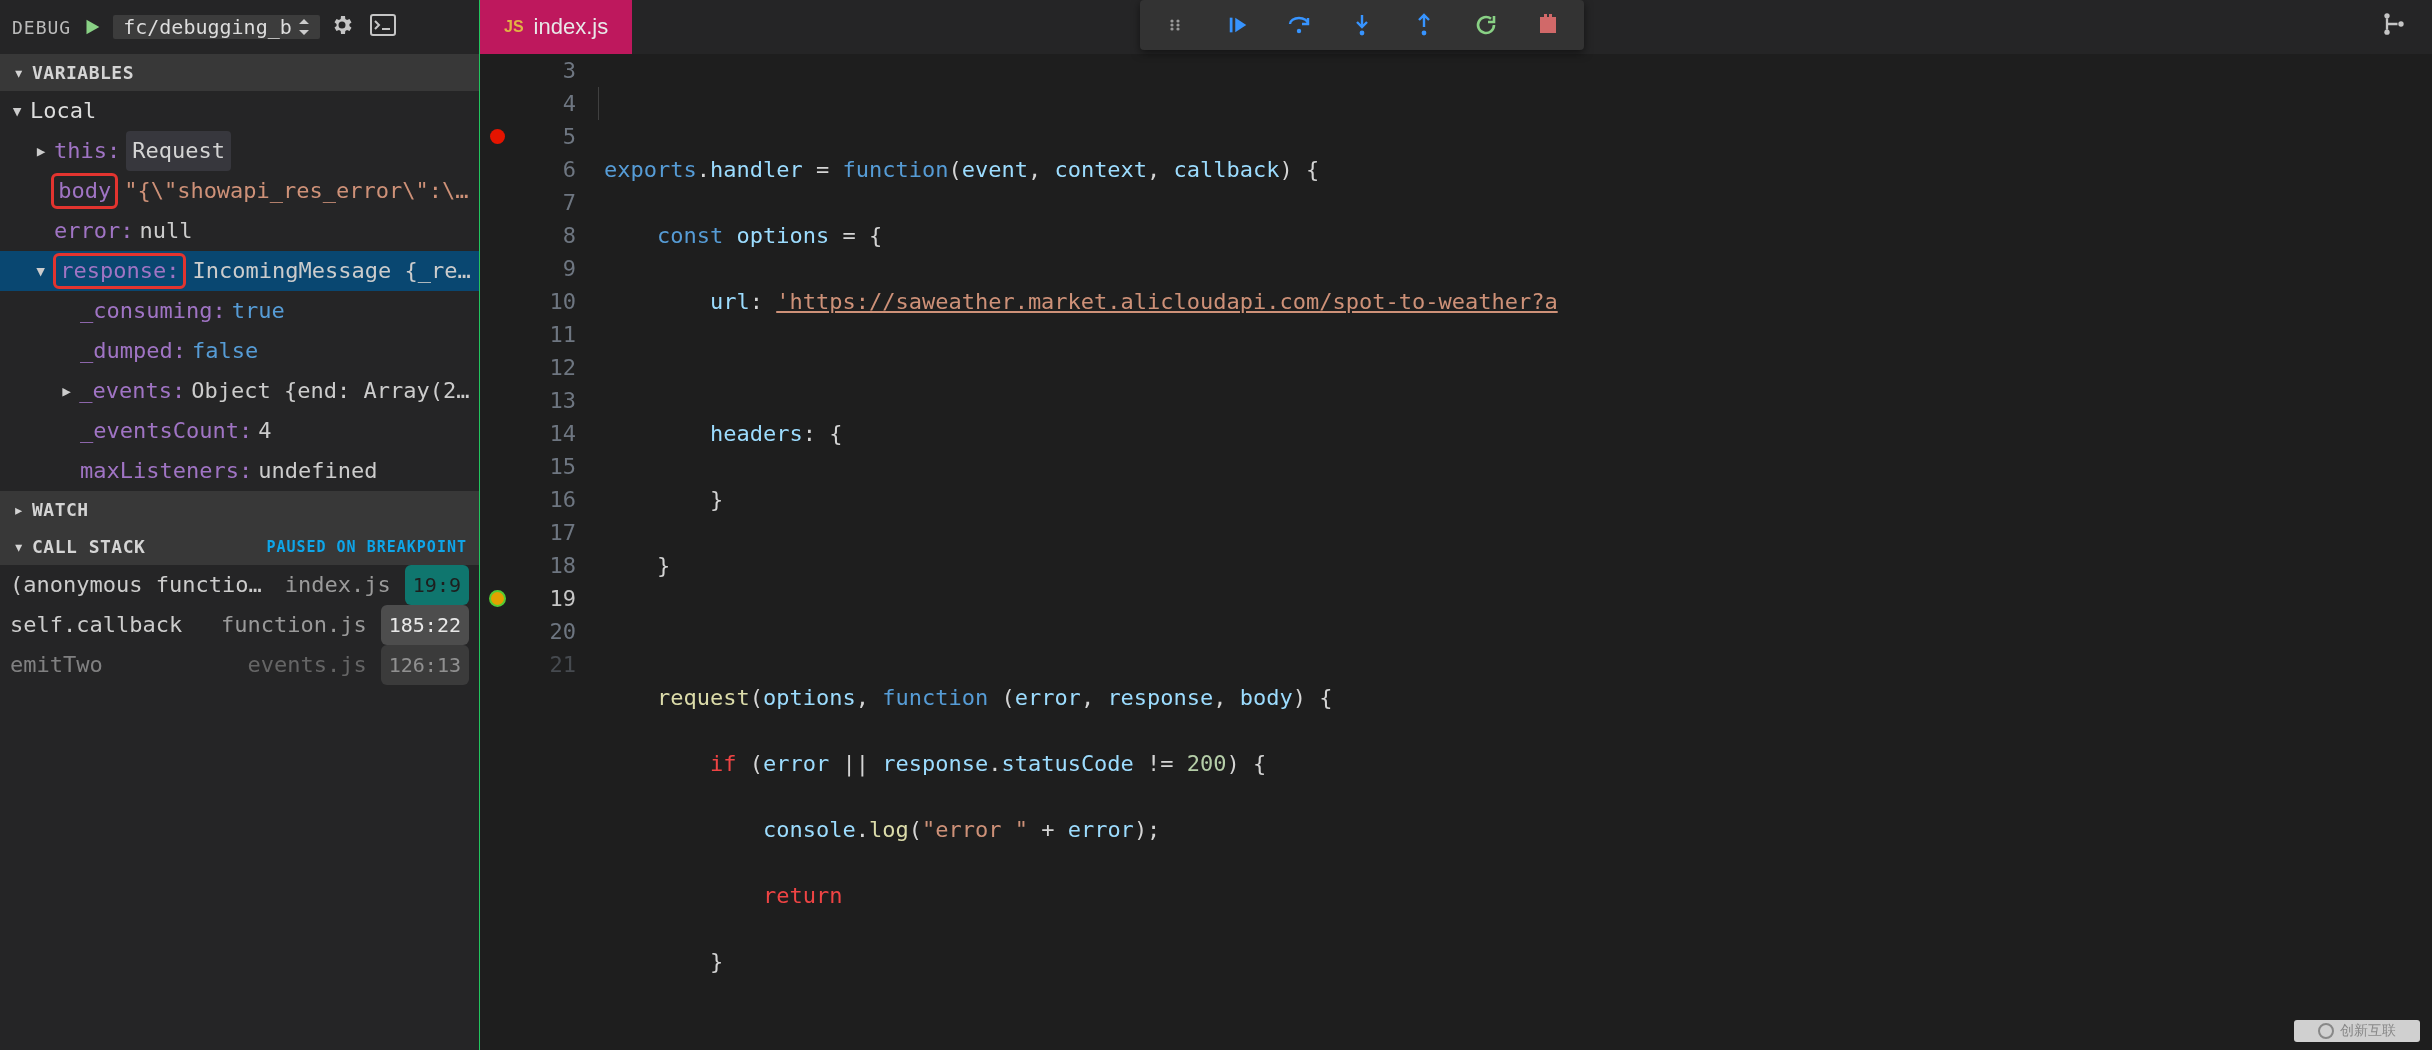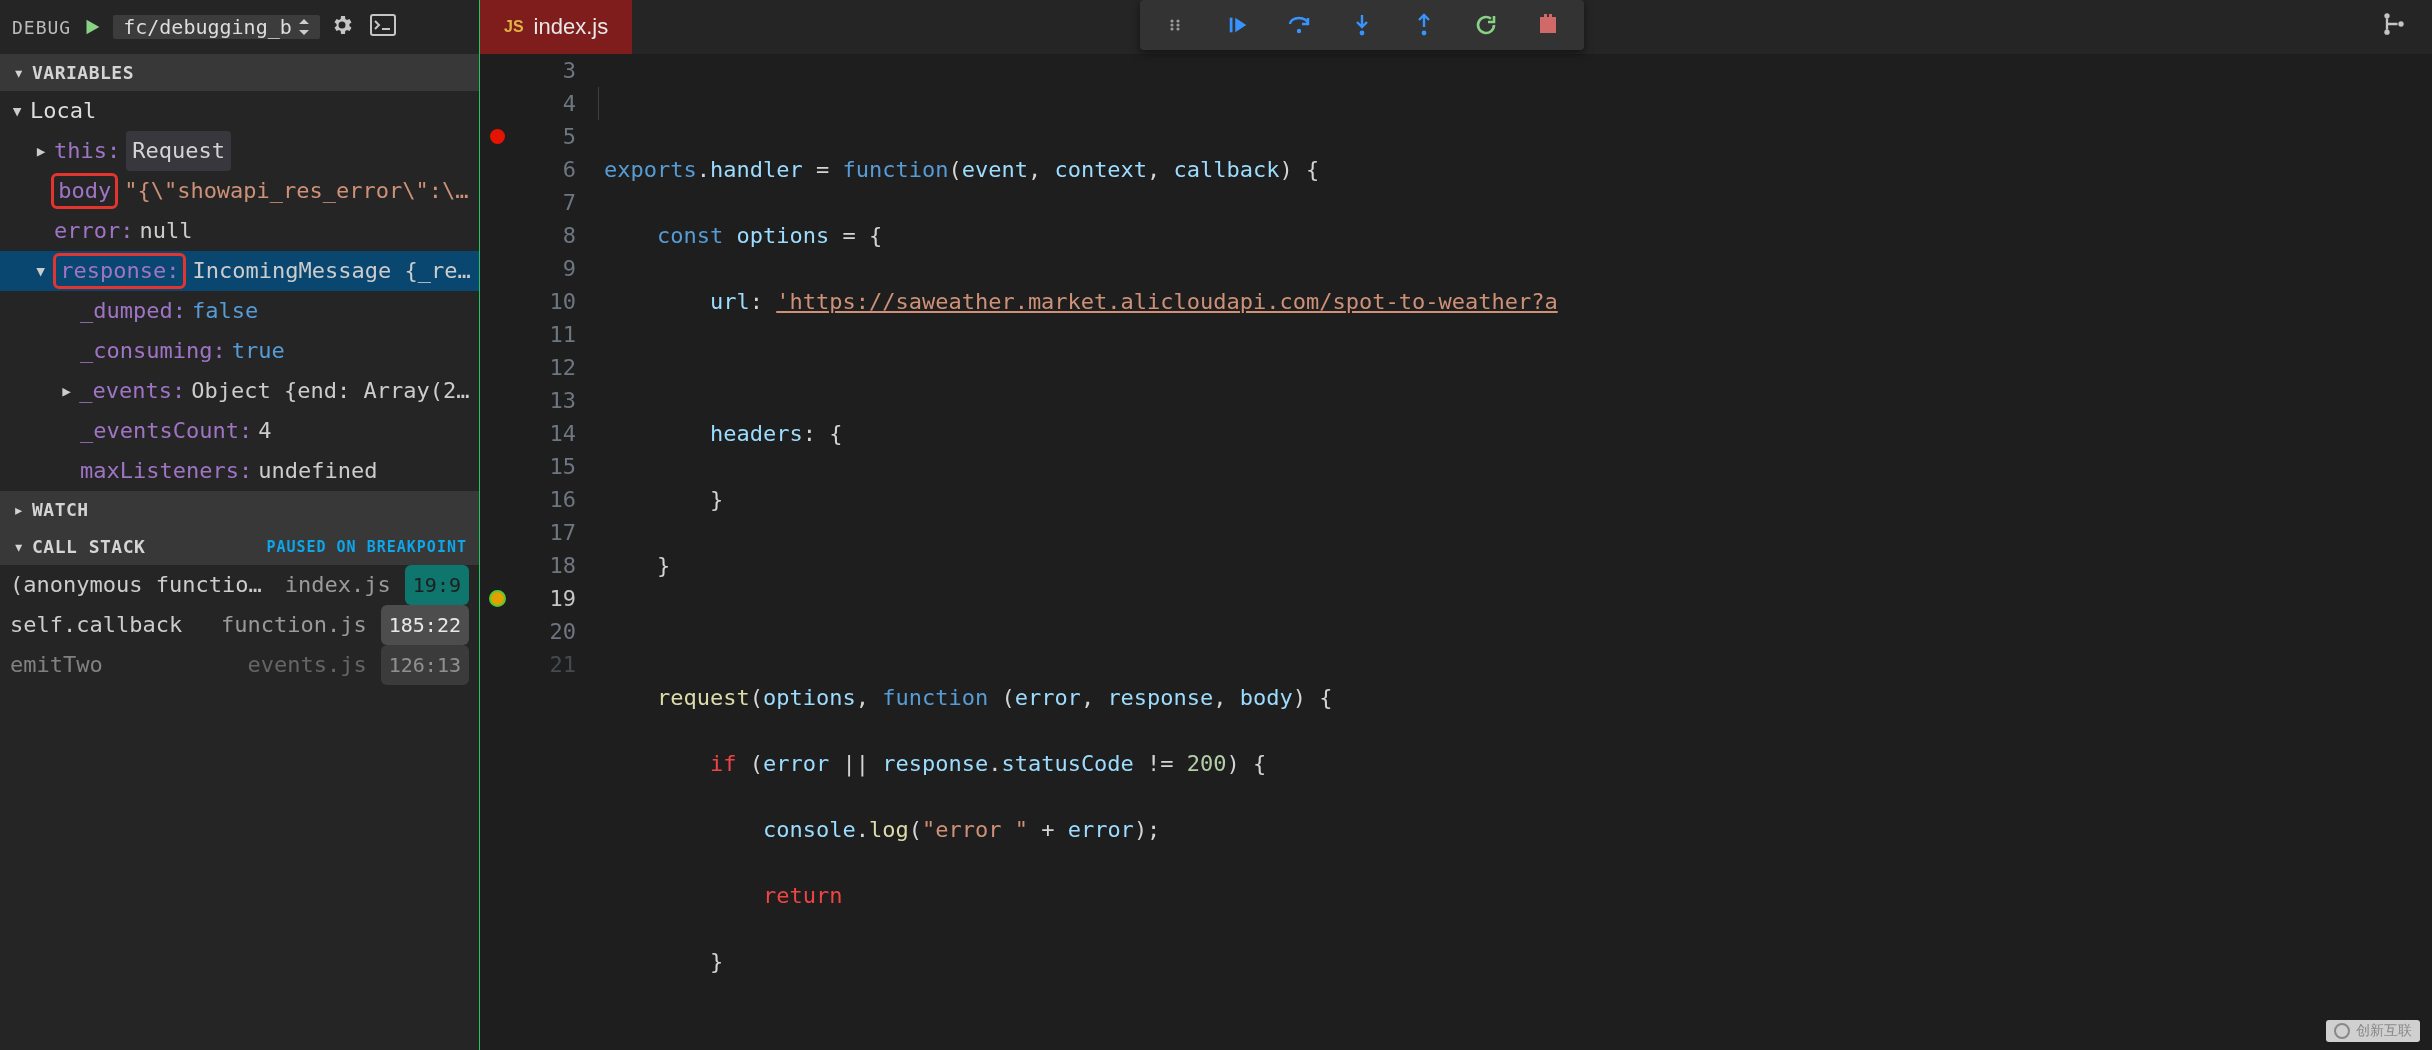--- a/index.html
+++ b/index.html
@@ -139,21 +139,21 @@
 
   
   .editor-header {
     height: 54px;
     background: #252526;
     display: flex;
     align-items: center;
     position: relative;
   }
   .tab {
-    background: #7f1d1d;
+    background: #be185d;
     height: 100%;
     display: flex;
     align-items: center;
     gap: 10px;
     padding: 0 24px;
     color: #e8e8e8;
     font-size: 22px;
     font-family: "Segoe UI","Helvetica",sans-serif;
   }
   .tab .js-badge {
@@ -228,21 +228,21 @@
   .tk-op   { color:#d4d4d4; }
   .tk-par  { color:#d4d4d4; }
 
   
   .watermark {
     position: fixed;
     right: 12px; bottom: 8px;
     color: #888; font-size: 14px;
     font-family: sans-serif;
     background: rgba(240,240,240,.85);
-    padding: 2px 8px;
+    padding: 2px 24px;
     border-radius: 3px;
     display:flex; gap:6px; align-items:center;
   }
   .watermark .wm-icon {
     width:16px; height:16px; border:2px solid #888; border-radius:50%;
     display:inline-block;
   }
 </style>
 </head>
 <body>
@@ -307,27 +307,27 @@
       </div>
 
       <div class="tree-row ind1 selected ellipsis">
         <span class="tw">▾</span>
         <span class="vname hilite">response:</span>
         <span class="vval obj ellipsis">IncomingMessage {_reada…</span>
       </div>
 
       <div class="tree-row ind2">
         <span class="tw"></span>
+        <span class="vname">_consuming:</span>
+        <span class="vval kw">true</span>
+      </div>
+      <div class="tree-row ind2">
+        <span class="tw"></span>
         <span class="vname">_dumped:</span>
         <span class="vval kw">false</span>
-      </div>
-      <div class="tree-row ind2">
-        <span class="tw"></span>
-        <span class="vname">_consuming:</span>
-        <span class="vval kw">true</span>
       </div>
       <div class="tree-row ind2 ellipsis">
         <span class="tw">▸</span>
         <span class="vname">_events:</span>
         <span class="vval obj ellipsis">Object {end: Array(2), …</span>
       </div>
       <div class="tree-row ind2">
         <span class="tw"></span>
         <span class="vname">_eventsCount:</span>
         <span class="vval obj">4</span>

